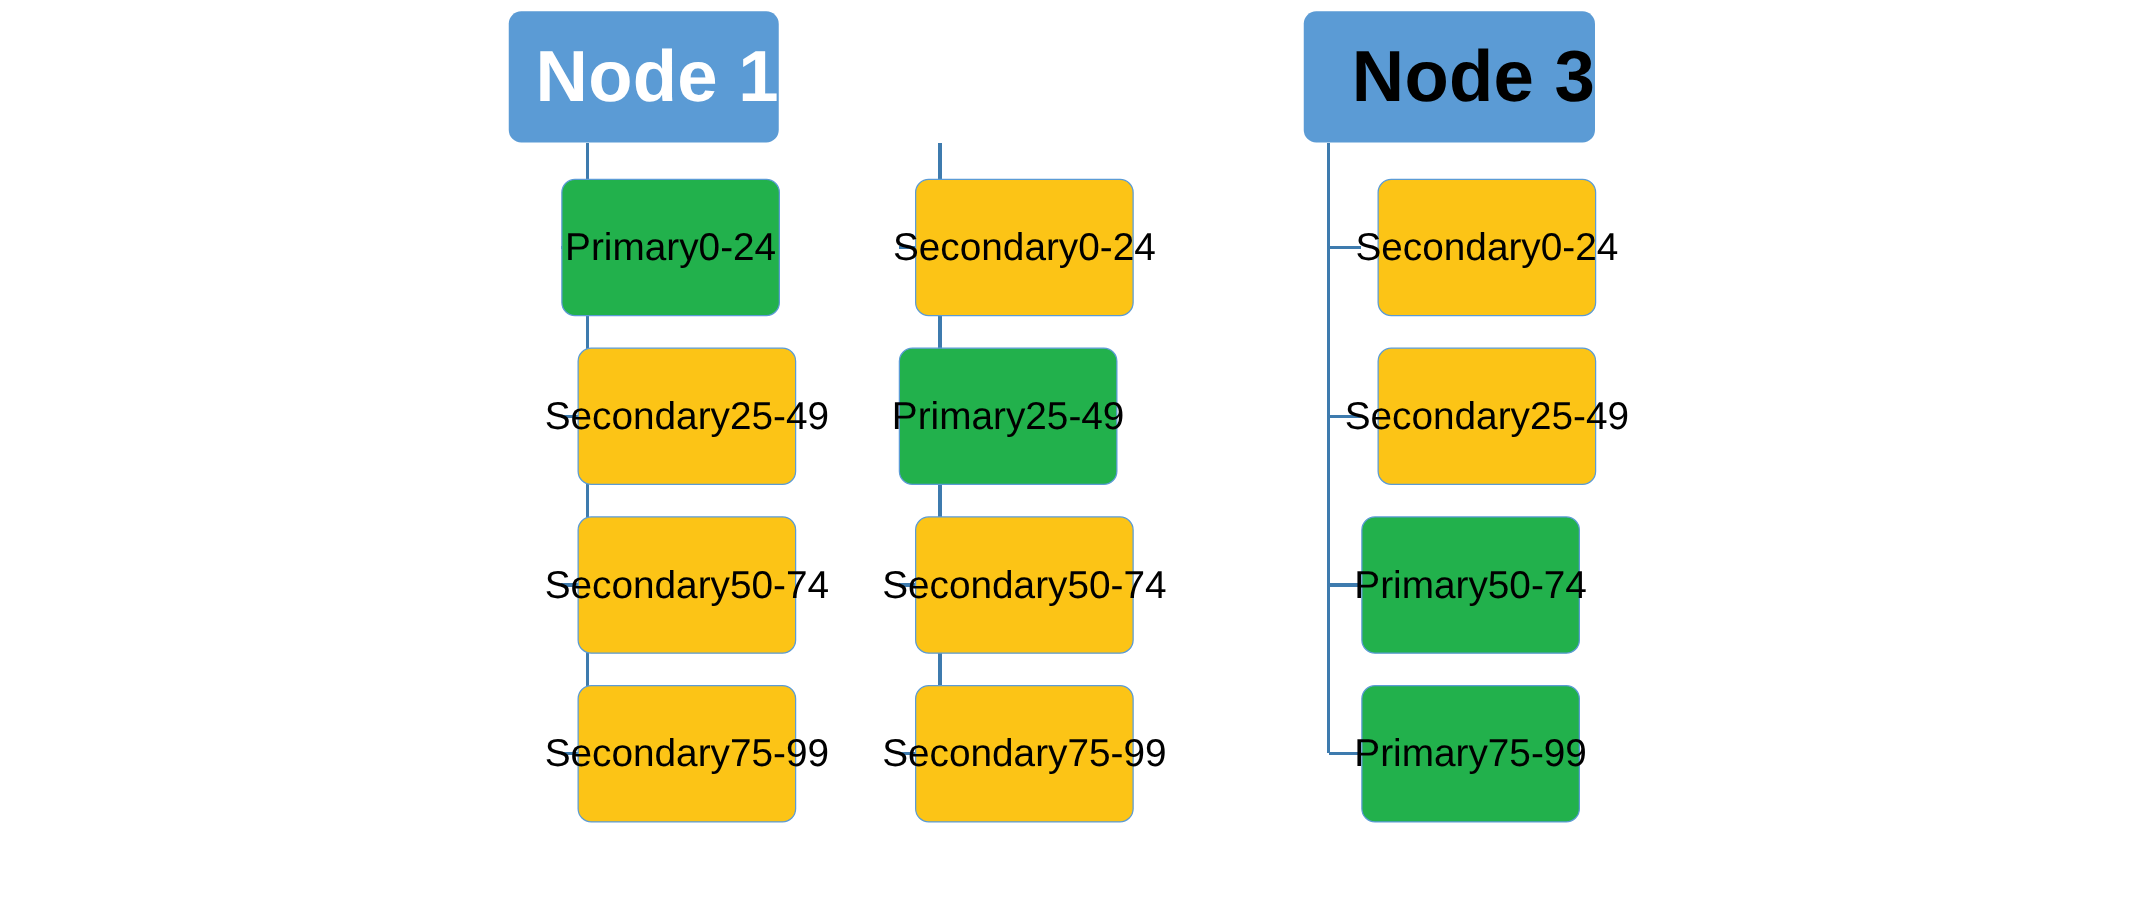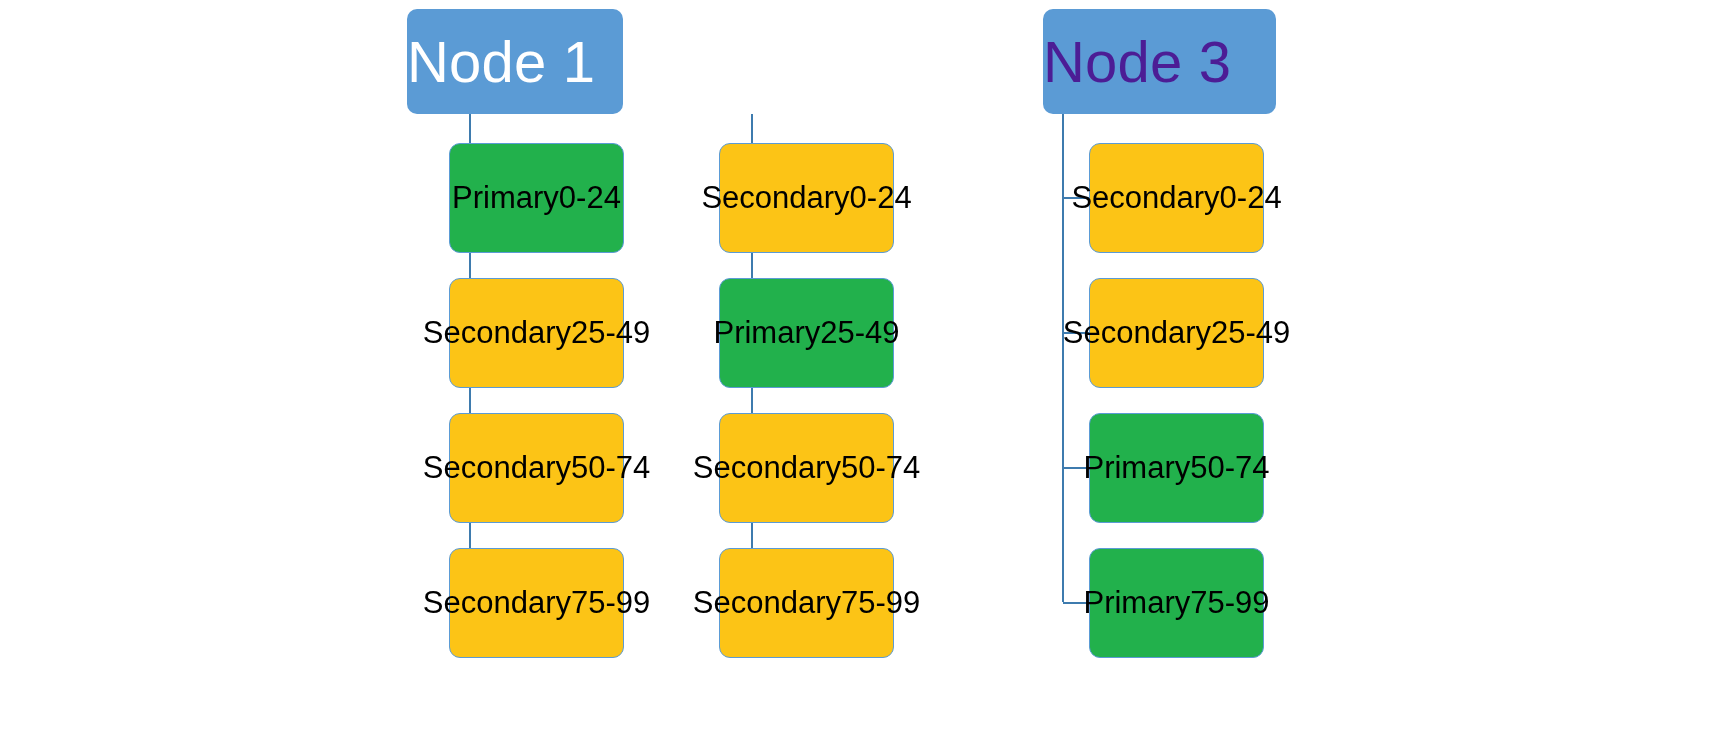--- a/index.html
+++ b/index.html
@@ -32,23 +32,23 @@
 
   
   .node-header {
     position: absolute;
     box-sizing: border-box;
     background: #5B9BD5;
     border-radius: 10px;
     color: #ffffff;
     display: flex;
     align-items: center;
-    justify-content: flex-start;
+    justify-content: flex-end;
     letter-spacing: 0.2px;
-    font-weight: 400;
+    font-weight: 700;
     white-space: nowrap;
   }
 
   
   .part-box {
     position: absolute;
     box-sizing: border-box;
     border: 1.6px solid #5B9BD5;
     border-radius: 11px;
     display: flex;
@@ -58,21 +58,21 @@
     color: #000000;
     font-size: 31px;
     line-height: 1.17;
     text-align: center;
     white-space: nowrap;
   }
   .part-box .role { display: block; }
   .part-box .range { display: block; }
 
   .fill-primary   { background: #22B14C; }
-  .fill-secondary { background: #FCC416; }
+  .fill-secondary { background: #FCC416; margin-left: 13px; }
 </style>
 </head>
 <body>
 
 <div id="canvas">
 
   <svg class="connectors" viewBox="0 0 1725 730" width="1725" height="730" aria-hidden="true">
     <g id="connector-group" stroke="#3E7BAE" stroke-width="2.6" fill="none" shape-rendering="crispEdges">
         <line x1="470" y1="114" x2="470" y2="602"></line>
         <line x1="470" y1="198" x2="449" y2="198"></line>
@@ -88,21 +88,21 @@
         <line x1="1063" y1="198" x2="1089" y2="198"></line>
         <line x1="1063" y1="333" x2="1089" y2="333"></line>
         <line x1="1063" y1="468" x2="1089" y2="468"></line>
         <line x1="1063" y1="603" x2="1089" y2="603"></line>
       </g>
   </svg>
 
   <div class="node-header" style="left: 407px; top: 9px; width: 216px; height: 105px; font-size: 58px; background: rgb(91, 155, 213); color: rgb(255, 255, 255);">
     <span>Node 1</span>
   </div>
-  <div class="node-header" style="left: 1043px; top: 9px; width: 233px; height: 105px; font-size: 58px; background: rgb(91, 155, 213); color: #4c1d95;">
+  <div class="node-header" style="left: 1043px; top: 9px; width: 233px; height: 105px; font-size: 58px; background: rgb(91, 155, 213); color: #000000;">
     <span>Node 3</span>
   </div>
 
   <div class="part-box fill-primary" style="left: 449px; top: 143px; width: 175px; height: 110px; border-color: rgb(91, 155, 213); color: rgb(0, 0, 0);">
     <span class="role">Primary</span>
     <span class="range">0-24</span>
   </div>
   <div class="part-box fill-secondary" style="left: 449px; top: 278px; width: 175px; height: 110px; border-color: rgb(91, 155, 213); color: rgb(0, 0, 0);">
     <span class="role">Secondary</span>
     <span class="range">25-49</span>

